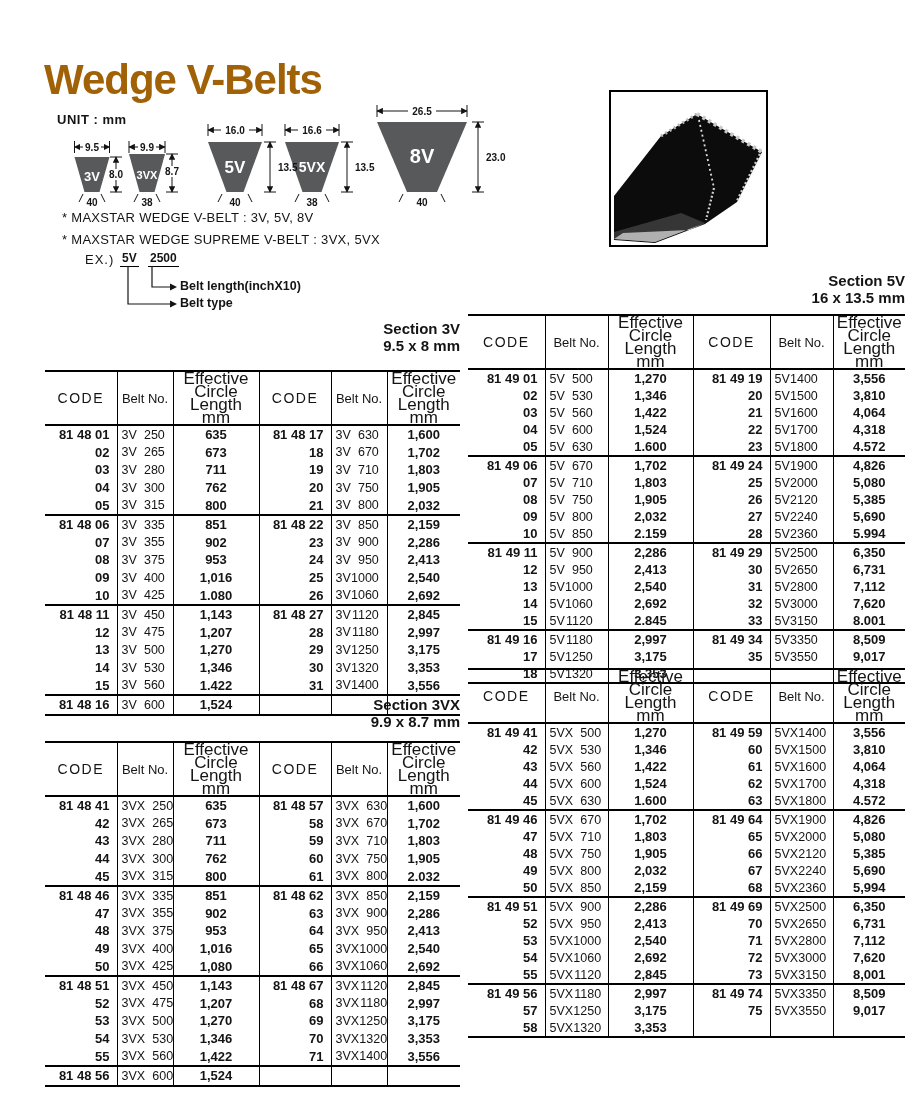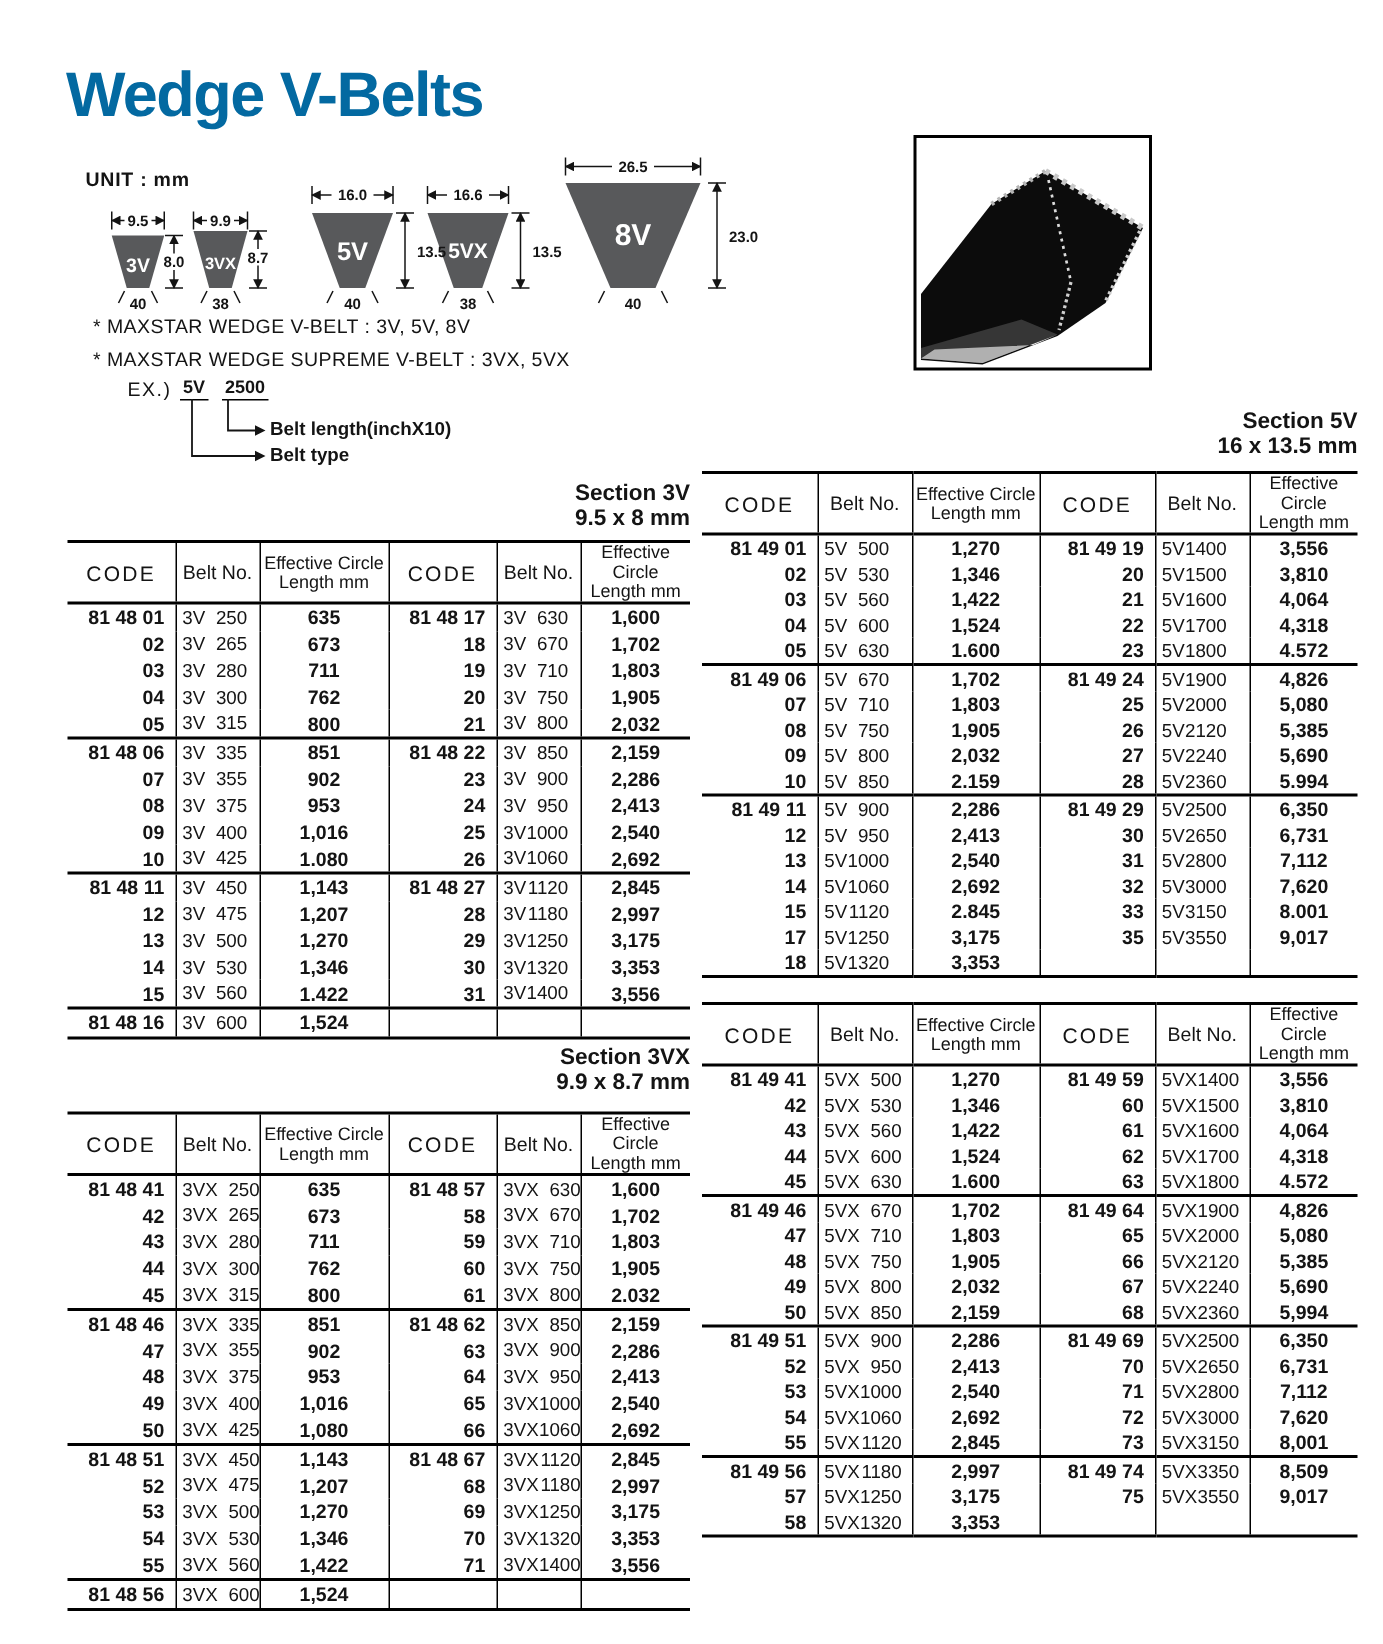--- a/index.html
+++ b/index.html
@@ -1,18 +1,18 @@
 <!DOCTYPE html>
 <html><head>
 <meta charset="utf-8">
 <style>
   html,body{margin:0;padding:0;background:#fff;}
   body{width:922px;height:1096px;position:relative;font-family:"Liberation Sans",sans-serif;color:#141414;overflow:hidden;}
   .page{position:absolute;inset:0;}
-  .page-title{position:absolute;left:44px;top:39px;margin:0;font-size:42px;font-weight:bold;letter-spacing:-1px;color:#0369a1;}
+  .page-title{position:absolute;left:44px;top:56px;margin:0;font-size:42px;font-weight:bold;letter-spacing:-1px;color:#a16207;}
   .unit-label{position:absolute;left:57px;top:112px;font-size:13px;font-weight:bold;letter-spacing:.5px;}
   .belt-diagram{position:absolute;left:50px;top:100px;width:460px;height:112px;}
   .belt-diagram text{font-family:"Liberation Sans",sans-serif;}
   .dim-t{font-size:10px;font-weight:bold;fill:#141414;}
   .ang-t{font-size:10px;font-weight:bold;fill:#141414;}
   .belt-name{fill:#ffffff;font-weight:bold;}
   .note{position:absolute;font-size:13px;letter-spacing:.3px;white-space:nowrap;}
   .note-1{left:62px;top:210px;}
   .note-2{left:62px;top:232px;}
   .ex-prefix{position:absolute;left:85px;top:252px;font-size:13px;letter-spacing:1px;text-align:right;}
@@ -23,30 +23,30 @@
   .ex-label-1{left:180px;top:279px;}
   .ex-label-2{left:180px;top:296px;}
   .photo-frame{position:absolute;left:609px;top:90px;width:159px;height:157px;border:2px solid #000;background:#fff;box-sizing:border-box;}
   .photo-frame svg{display:block;width:100%;height:100%;}
   .tbl{position:absolute;}
   .t3v{left:45px;top:320px;width:415px;}
   .t5v{left:468px;top:272px;width:437px;}
   .t3vx{left:45px;top:696px;width:415px;}
   .t5vx{left:468px;top:668px;width:437px;}
   .sec-title{text-align:right;font-weight:bold;font-size:15px;line-height:17px;}
-  .t3v .sec-title{margin-bottom:6px;}
+  .t3v .sec-title{margin-bottom:16px;}
   .t5v .sec-title{margin-bottom:8px;}
   .t3vx .sec-title{margin-bottom:11px;}
   .t5vx .sec-title{margin-bottom:7px;}
   table.beltTable{width:100%;table-layout:fixed;border-collapse:collapse;}
   .beltTable th{font-weight:normal;border-top:2px solid #000;border-bottom:2px solid #000;height:39px;vertical-align:middle;text-align:center;padding:0;}
   .beltTable th+th, .beltTable td+td{border-left:1.5px solid #000;}
   .beltTable .th-code{font-size:14px;letter-spacing:1.5px;text-align:center;}
   .beltTable .th-belt{font-size:13px;}
-  .beltTable .th-len div{font-size:12px;line-height:13px;}
+  .beltTable .th-len div{font-size:17px;line-height:13px;}
   .beltTable td{padding:0;vertical-align:middle;overflow:hidden;}
   .t3v td,.t3vx td{height:17.6px;}
   .t5v td,.t5vx td{height:17px;}
   .td-code{text-align:right;padding-right:7px !important;font-weight:bold;font-size:13px;white-space:nowrap;}
   .td-belt{text-align:left;padding-left:4px !important;font-size:12.5px;white-space:nowrap;}
   .td-belt .bnum{display:inline-block;width:28px;text-align:right;}
   .td-len{text-align:center;font-weight:bold;font-size:13px;}
   .beltTable tr.grp td{border-top:2px solid #000;}
   .beltTable tbody tr:last-child td{border-bottom:2px solid #000;}
 </style>
@@ -501,20 +501,28 @@
             <td class="td-len">7,620</td>
           </tr>
           <tr>
             <td class="td-code">15</td>
             <td class="td-belt"><span>5V</span><span class="bnum">1120</span></td>
             <td class="td-len">2.845</td>
             <td class="td-code">33</td>
             <td class="td-belt"><span>5V</span><span class="bnum">3150</span></td>
             <td class="td-len">8.001</td>
           </tr>
+          <tr class="grp">
+            <td class="td-code">81 49 16</td>
+            <td class="td-belt"><span>5V</span><span class="bnum">1180</span></td>
+            <td class="td-len">2,997</td>
+            <td class="td-code">81 49 34</td>
+            <td class="td-belt"><span>5V</span><span class="bnum">3350</span></td>
+            <td class="td-len">8,509</td>
+          </tr>
           <tr>
             <td class="td-code">17</td>
             <td class="td-belt"><span>5V</span><span class="bnum">1250</span></td>
             <td class="td-len">3,175</td>
             <td class="td-code">35</td>
             <td class="td-belt"><span>5V</span><span class="bnum">3550</span></td>
             <td class="td-len">9,017</td>
           </tr>
           <tr>
             <td class="td-code">18</td>

